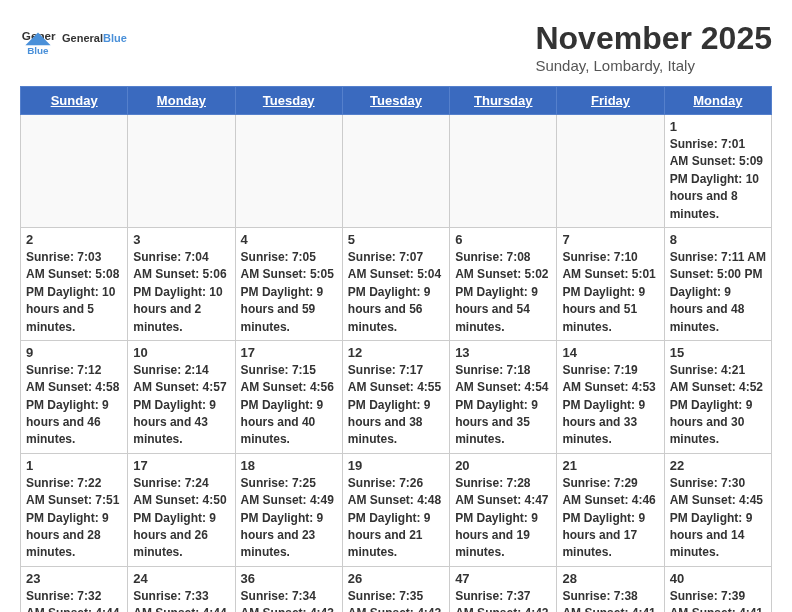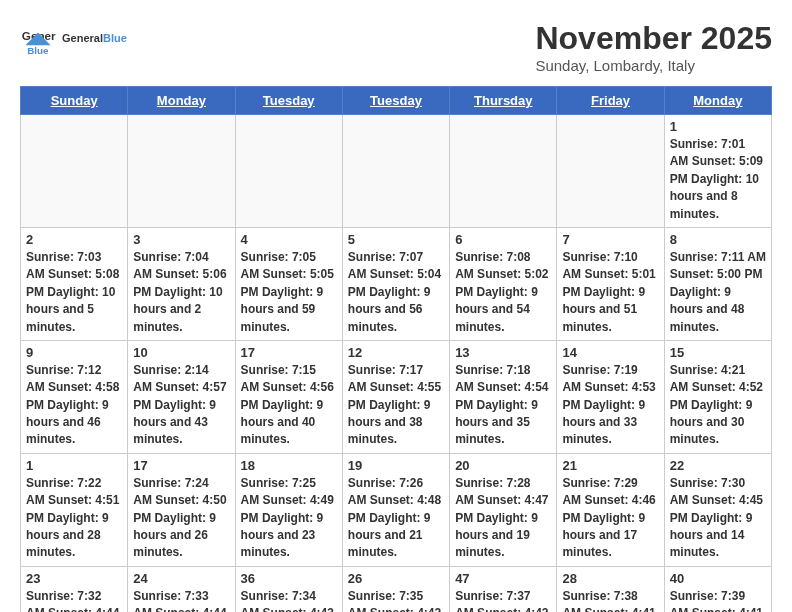--- a/index.html
+++ b/index.html
@@ -217,21 +217,21 @@
           <div class="day-info">Sunrise: 4:21 AM
 Sunset: 4:52 PM
 Daylight: 9 hours
 and 30 minutes.</div>
         </td>
       </tr>
       <tr>
         <td>
           <span class="day-num">1</span>
           <div class="day-info">Sunrise: 7:22 AM
-Sunset: 4:51 PM
+Sunset: 7:51 PM
 Daylight: 9 hours
 and 28 minutes.</div>
         </td>
         <td>
           <span class="day-num">17</span>
           <div class="day-info">Sunrise: 7:24 AM
 Sunset: 4:50 PM
 Daylight: 9 hours
 and 26 minutes.</div>
         </td>

